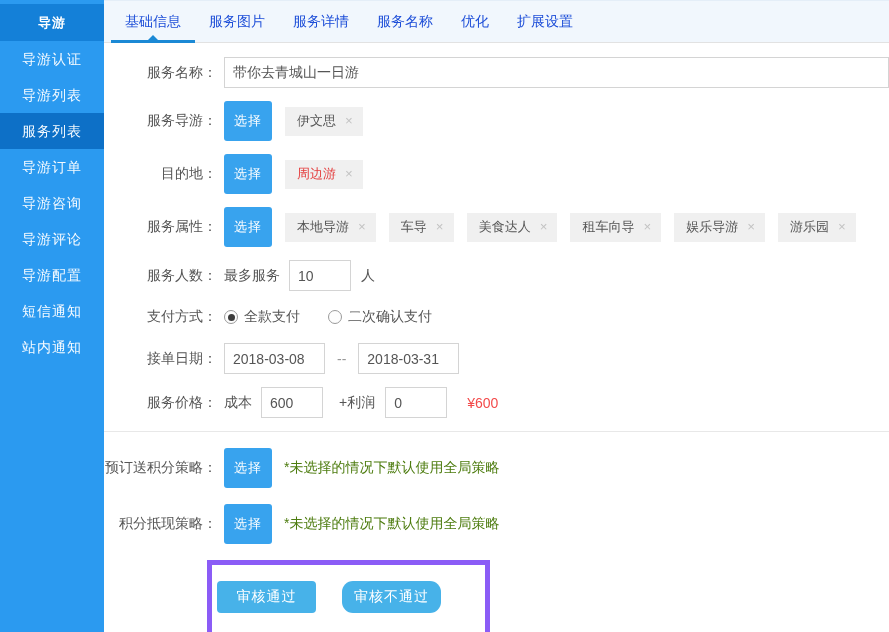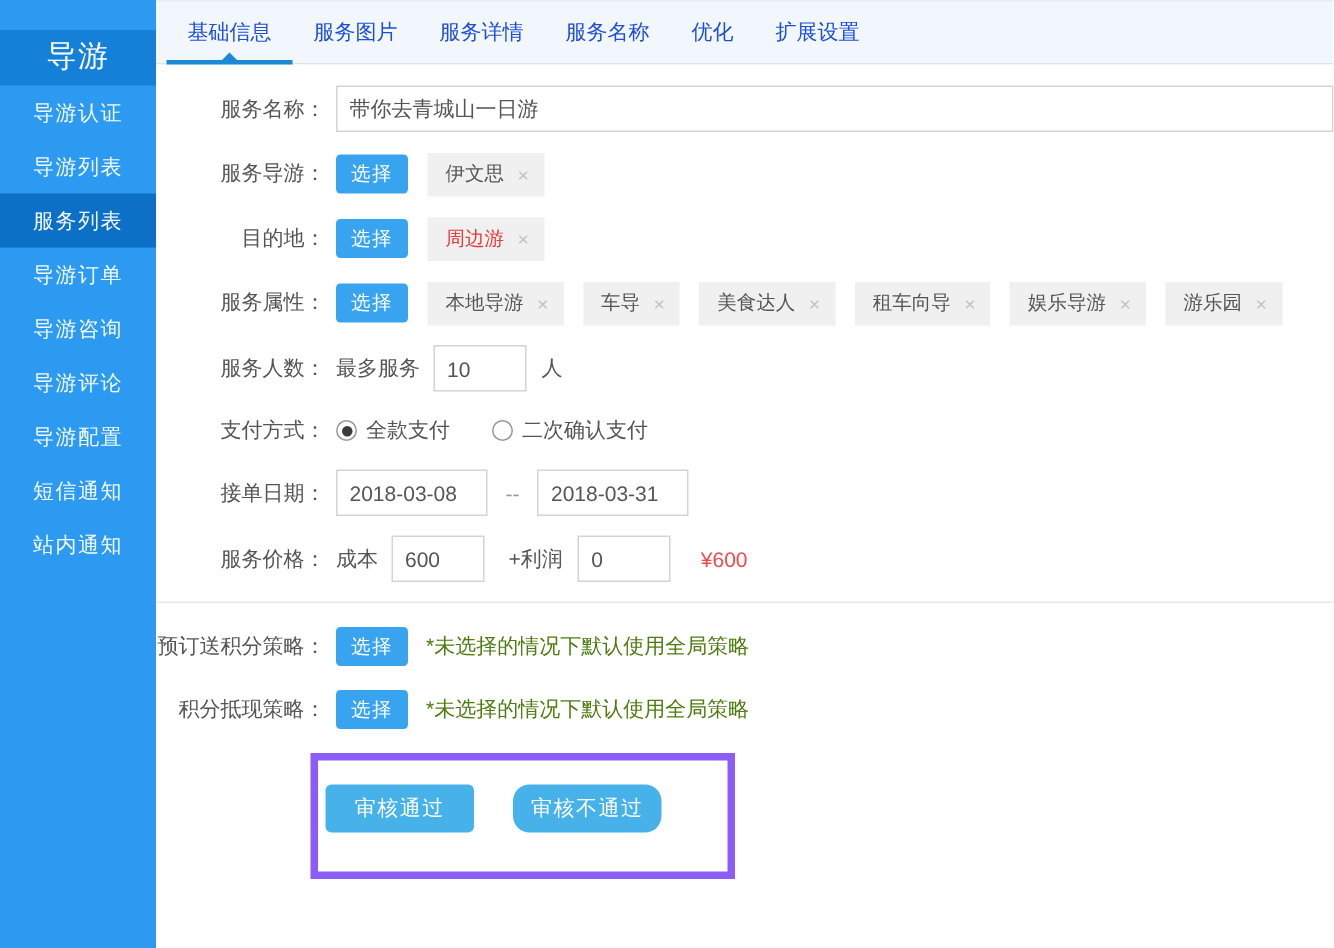--- a/index.html
+++ b/index.html
@@ -13,23 +13,23 @@
   }
   .page { position: relative; width: 889px; height: 632px; display: flex; overflow: hidden; }
 
   
   .sidebar {
     width: 104px; height: 632px; flex: 0 0 104px;
     background: #2b9af0;
     color: #fff;
   }
   .sidebar-header {
-    margin-top: 20px; height: 37px; line-height: 37px;
+    margin-top: 4px; height: 37px; line-height: 37px;
     background: #1480d8;
-    text-align: center; font-weight: normal; font-size: 20px;
+    text-align: center; font-weight: bold; font-size: 13px;
     letter-spacing: 1px;
   }
   .side-item {
     height: 36px; line-height: 36px; text-align: center;
     font-size: 14px; color: #f4faff; cursor: pointer;
     letter-spacing: 1px;
   }
   .side-item.active { background: #0d70c7; }
 
   
@@ -78,30 +78,30 @@
   .input {
     height: 31px; border: 1px solid #d4d4d4; background: #fff;
     padding: 0 8px; font-size: 14px; color: #555; outline: none;
     font-family: "Liberation Sans", "DejaVu Sans", sans-serif;
   }
   .name-input { width: 700px; }
   .num-input { width: 62px; }
   .date-input { width: 101px; }
 
   .btn-select {
-    height: 26px; padding: 0 10px; min-width: 41px;
+    height: 40px; padding: 0 10px; min-width: 41px;
     background: #38a3ee; color: #fff; border: none; border-radius: 3px;
     font-size: 13px; cursor: pointer; letter-spacing: 1px;
     font-family: Liberation Sans, sans-serif;
   }
   .tag {
     display: inline-flex; align-items: center;
     height: 29px; padding: 0 10px 0 12px;
     background: #f0f0f0; margin-left: 13px;
-    font-size: 13px; color: #555; white-space: nowrap;
+    font-size: 13px; color: #555; white-space: nowrap; font-family: Liberation Mono, monospace;
   }
   .tag .tag-x { margin-left: 9px; color: #c2c2c2; font-size: 13px; cursor: pointer; }
   .tag.red .tag-text { color: #e43c3c; }
 
   .inline-text { color: #555; }
   .sep { color: #999; margin: 0 12px; }
   .plus-label { margin: 0 10px 0 16px; }
   .cost-label { margin-right: 9px; }
   .total-price { color: #f34a4a; margin-left: 20px; }
 

